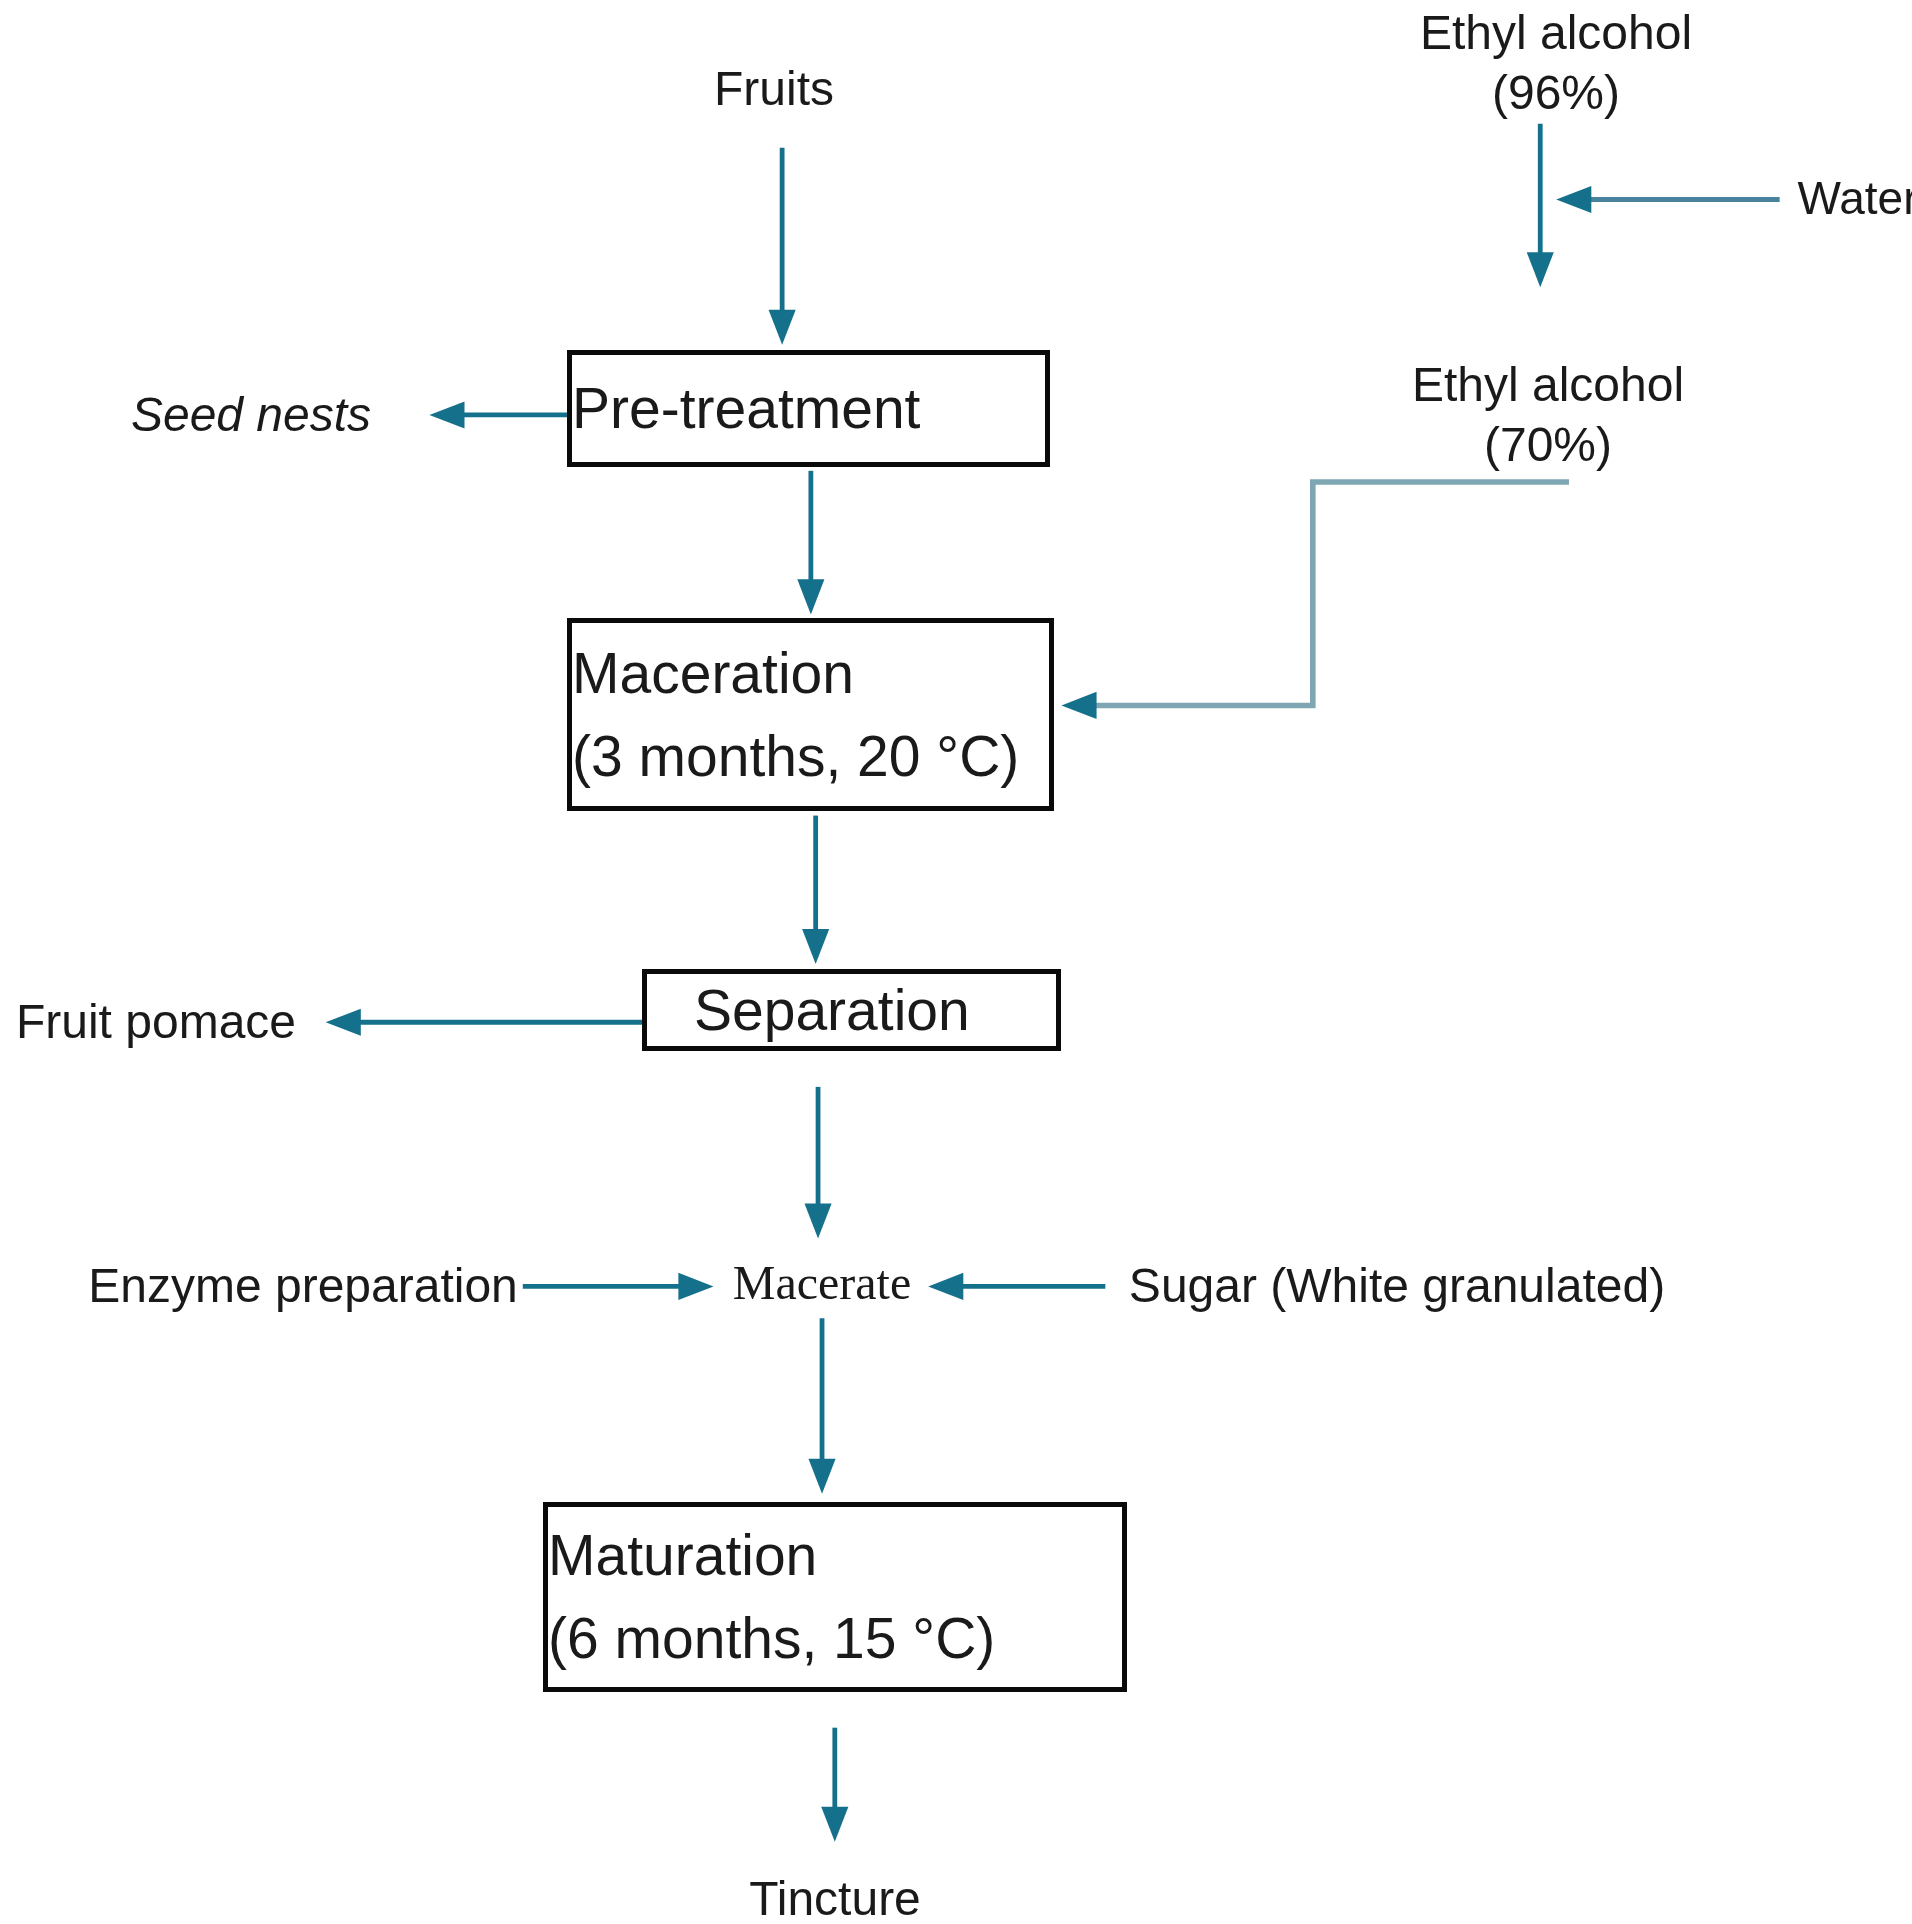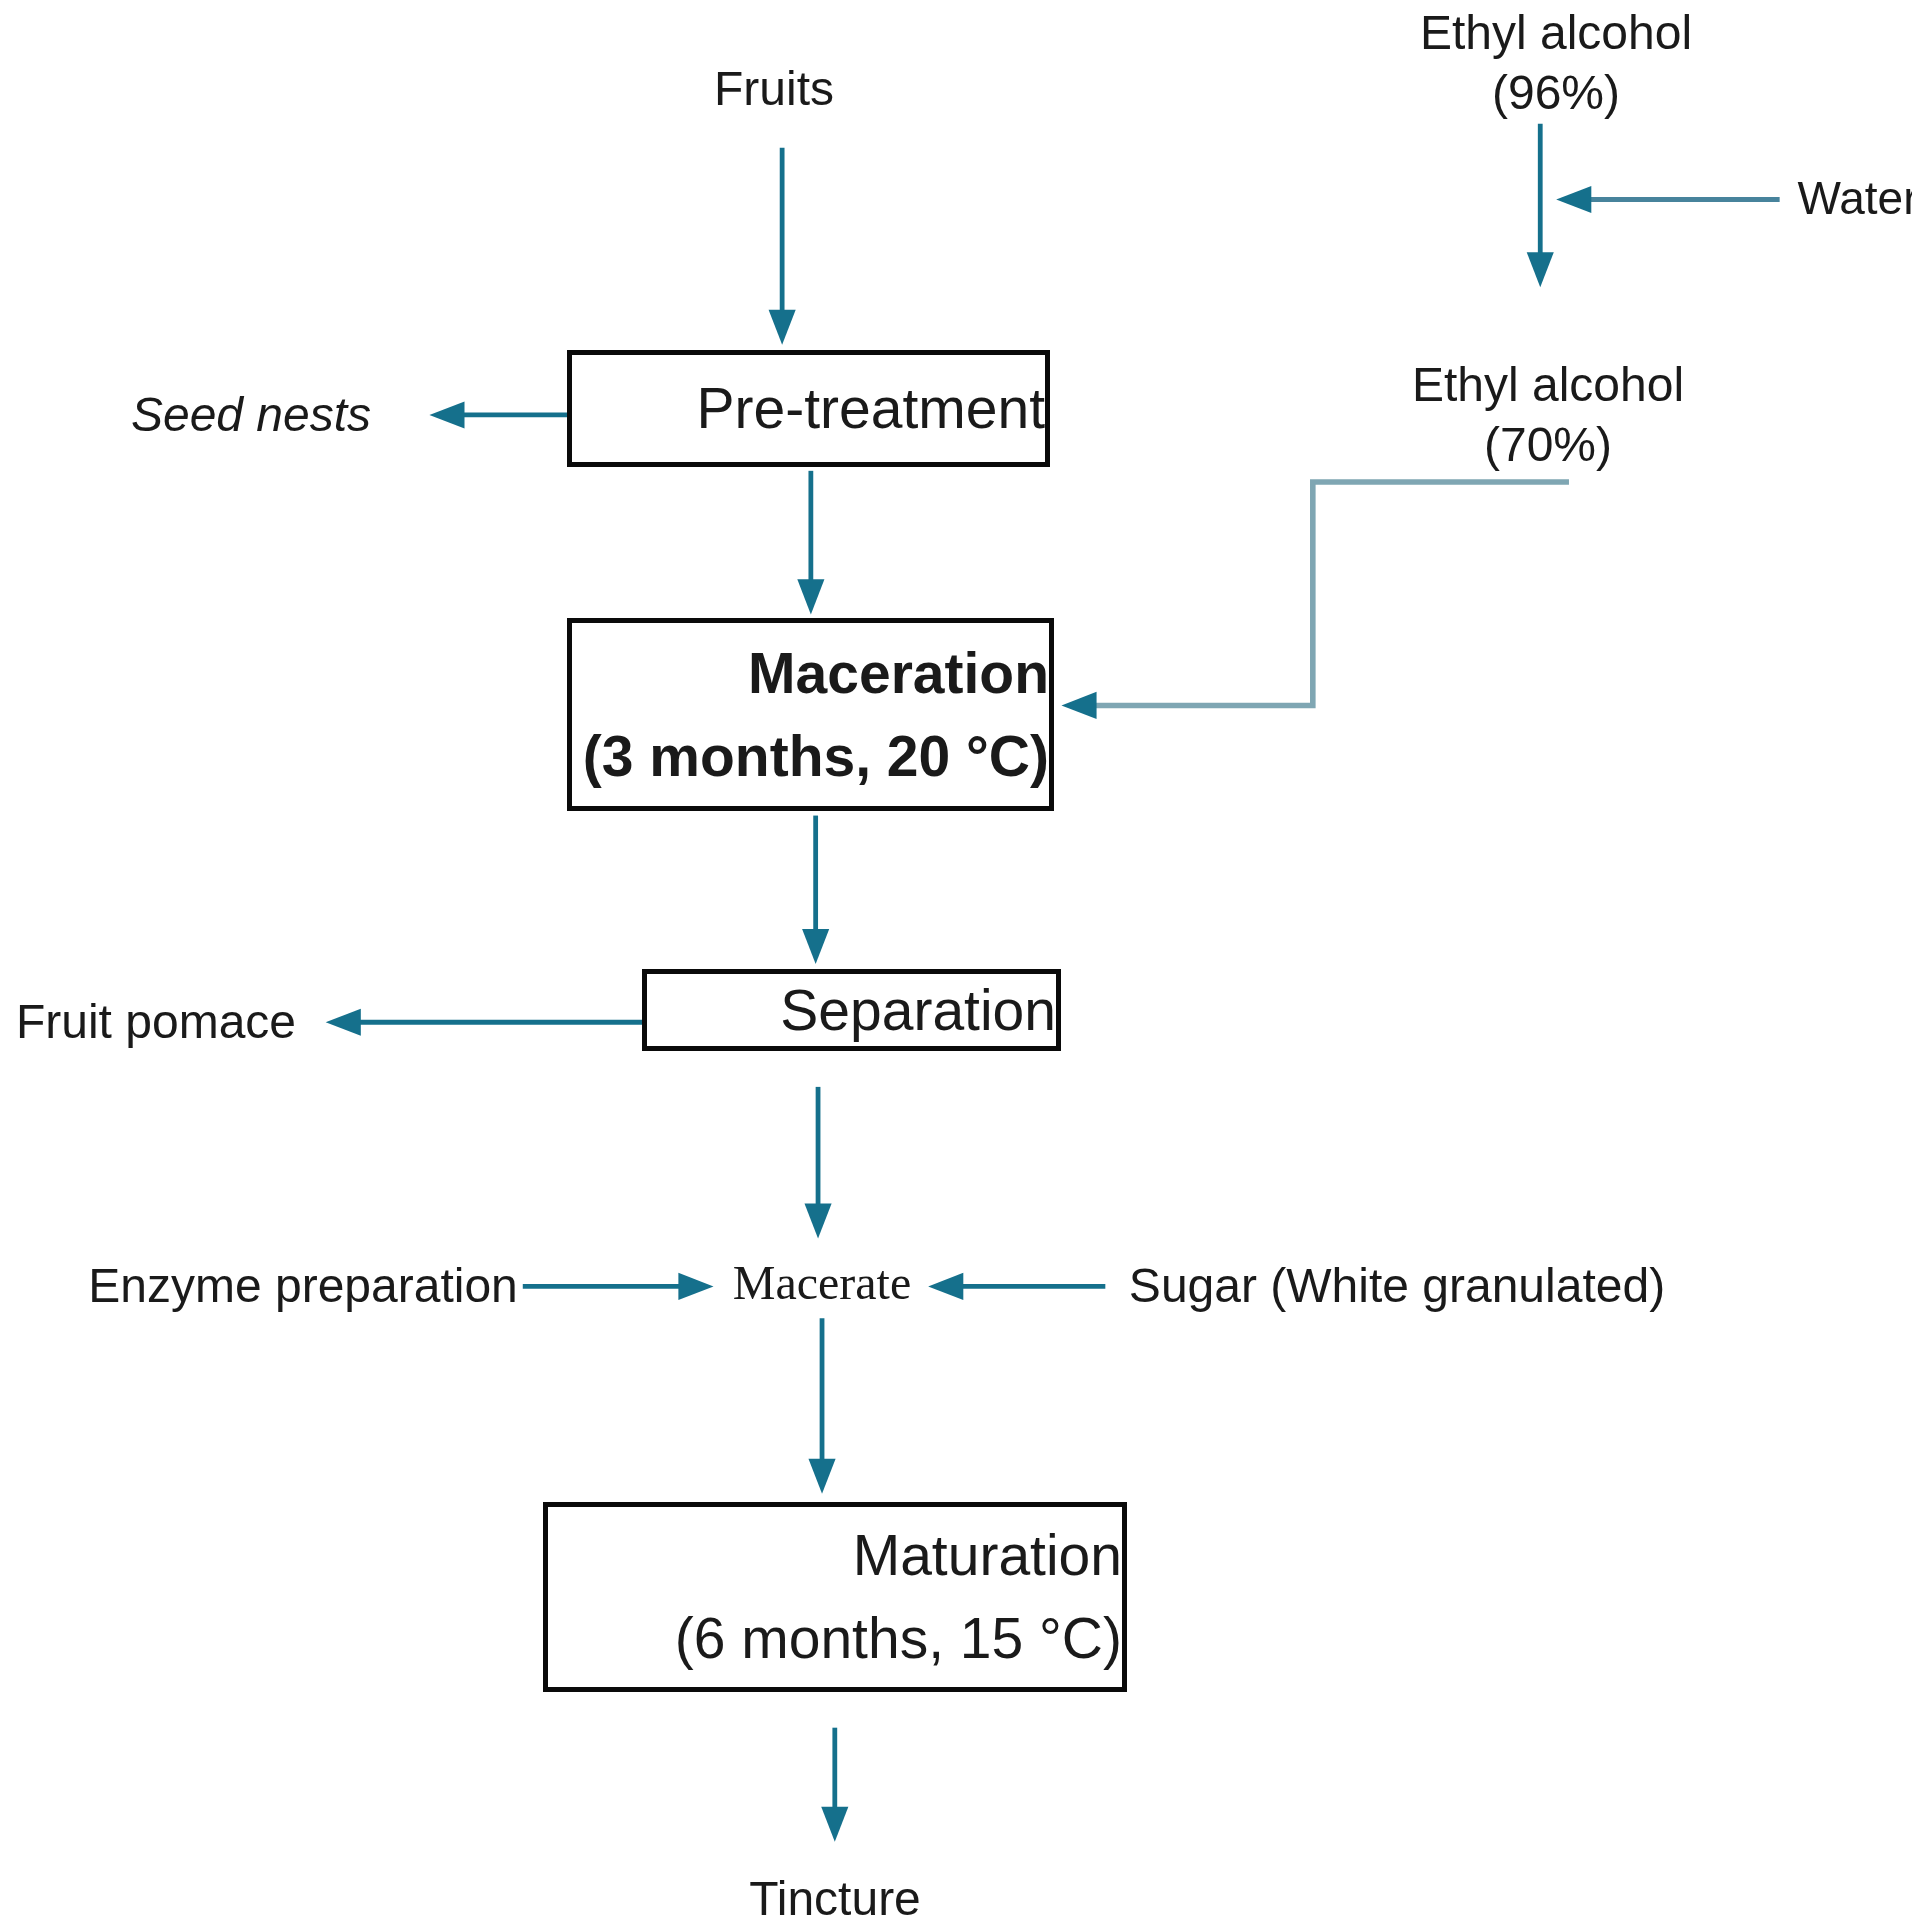--- a/index.html
+++ b/index.html
@@ -51,21 +51,21 @@
     color: var(--text, #1a1a1a);
   }
   .label.small { font-size: 46px; margin-left: 16px; }
   .process-box {
     position: absolute;
     box-sizing: border-box;
     border: 5.6px solid var(--box-border, #0a0a0a);
     background: #ffffff;
     display: flex;
     flex-direction: column;
-    align-items: flex-end;
+    align-items: flex-start;
     justify-content: center;
     text-align: center;
     font-size: 57px;
     line-height: 83px;
     white-space: nowrap;
     color: var(--text, #1a1a1a);
   }
   .process-box .line { display: block; }
 </style>
 </head>
@@ -164,21 +164,21 @@
   <div class="label" style="left:822px; top:1283px;font-family:Liberation Serif, serif;">Macerate</div>
 
   <div class="label" style="left:1397px; top:1286px;">Sugar (White granulated)</div>
 
   <div class="label" style="left:835px; top:1899px;">Tincture</div>
 
   <div class="process-box" style="left:567px; top:350px; width:483px; height:117px;">
     <span class="line">Pre-treatment</span>
   </div>
 
-  <div class="process-box" style="left:567px; top:618px; width:487px; height:193px;font-weight:bold;">
+  <div class="process-box" style="left:567px; top:618px; width:487px; height:193px;">
     <span class="line">Maceration</span>
     <span class="line">(3 months, 20 °C)</span>
   </div>
 
   <div class="process-box" style="left:642px; top:969px; width:419px; height:82px;padding-left:47px;">
     <span class="line">Separation</span>
   </div>
 
   <div class="process-box" style="left:543px; top:1502px; width:584px; height:190px;">
     <span class="line">Maturation</span>

